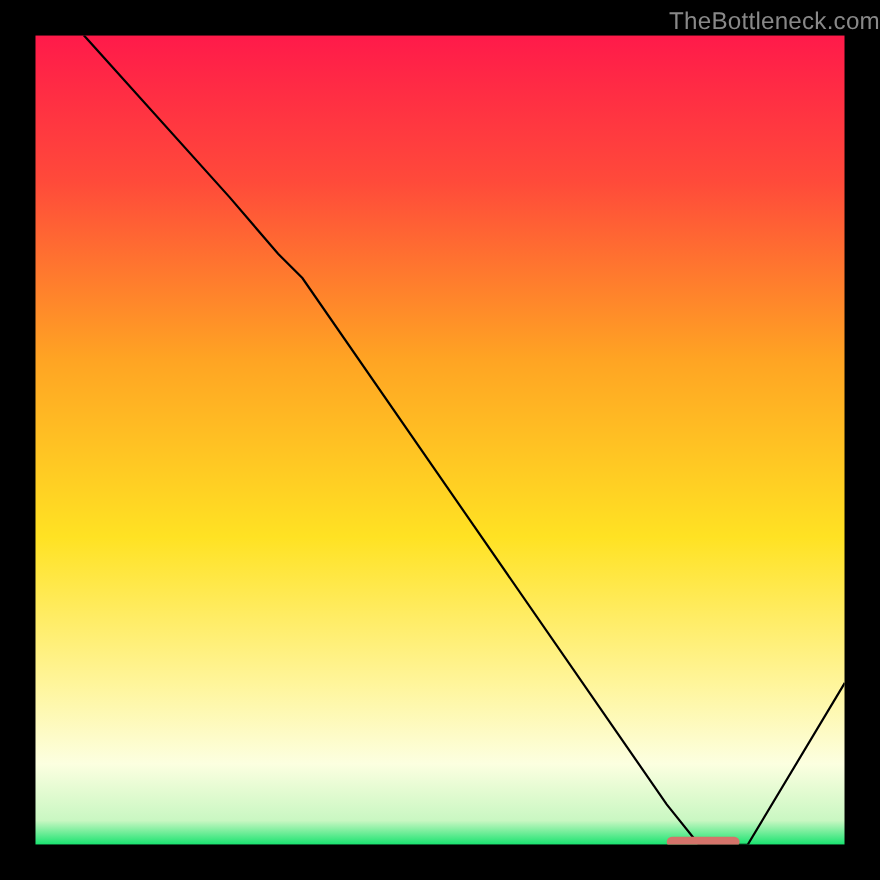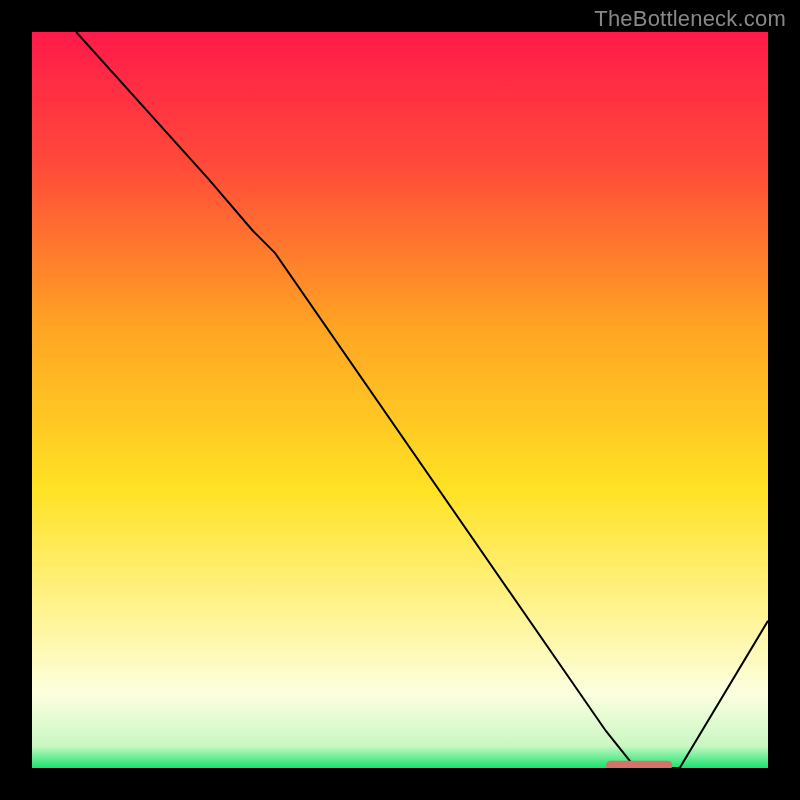--- a/index.html
+++ b/index.html
@@ -7,21 +7,21 @@
     padding: 0;
     background: #000;
     width: 800px;
     height: 800px;
     position: relative;
     font-family: Arial, sans-serif;
   }
   .attribution {
     position: absolute;
     top: 6px;
-    right: 14px;
+    right: 0;
     color: #888;
     font-size: 22px;
     font-weight: 500;
     letter-spacing: 0.2px;
   }
   .plot-area {
     position: absolute;
     left: 32px;
     top: 32px;
     width: 736px;

